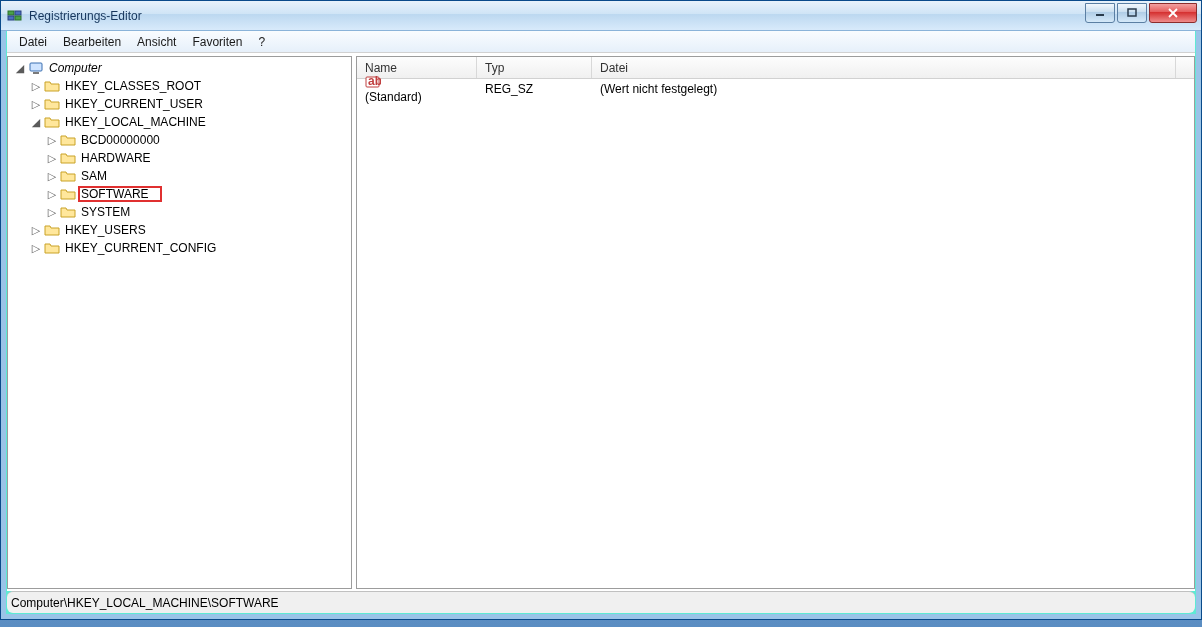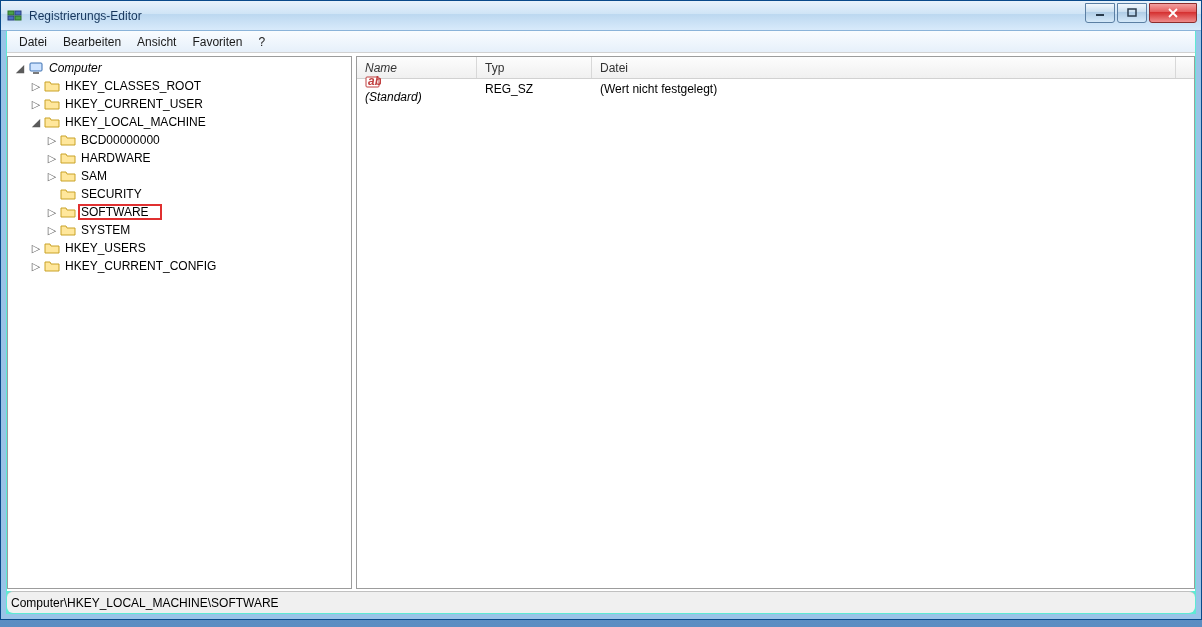--- a/index.html
+++ b/index.html
@@ -29,21 +29,21 @@
   .tree-row { display:flex; align-items:center; height:18px; white-space:nowrap; cursor:default;}
   .tree-row .expander { width:16px; text-align:center; color:#5b5b5b; font-size:11px; user-select:none;}
   .tree-row .icon { width:16px; height:16px; margin-right:3px; display:flex; align-items:center; justify-content:center;}
   .tree-row .label { padding:1px 2px; }
   .tree-row.highlighted .label { outline:2px solid #e03030; outline-offset:-1px; padding:0px 12px 0px 2px;}
   .tree-row .label-root { background:transparent;font-style:italic; }
   
   
   .list-header { display:flex; height:22px; background:linear-gradient(#fdfdfd,#f0f0f0); border-bottom:1px solid #d1d1d1;}
   .list-header .col { border-right:1px solid #d8d8d8; padding:4px 8px; color:#333;}
-  .col-name { width:120px;font-style:italic; }
+  .col-name { width:120px; }
   .col-typ  { width:115px; }
   .col-daten{ flex:1; }
   
   .list-row { display:flex; height:20px; align-items:center;}
   .list-row .cell { padding:2px 8px; }
   .cell .val-icon { width:40px; height:16px; display:inline-flex; vertical-align:middle; margin-right:15px;}
   
   
   .statusbar { height:22px; background:#f0f0f0; border-top:1px solid #c0c0c0; display:flex; align-items:center; padding-left:4px; margin:0 6px 6px 6px;border-radius:6px;}
   
@@ -163,30 +163,20 @@
         <div class="tree-row">
           <span class="spacer" style="width:32px"></span>
           <span class="expander">▷</span>
           <span class="icon">
               <svg width="16" height="16">
                 <path d="M1 4h5l1 2h8v7H1z" fill="#ffe79c" stroke="#c9a227"></path>
               </svg>
             </span>
           <span class="label">SAM</span>
         </div>
-        <div class="tree-row">
-          <span class="spacer" style="width:32px"></span>
-          <span class="expander" style="visibility:hidden">▷</span>
-          <span class="icon">
-              <svg width="16" height="16">
-                <path d="M1 4h5l1 2h8v7H1z" fill="#ffe79c" stroke="#c9a227"></path>
-              </svg>
-            </span>
-          <span class="label">SECURITY</span>
-        </div>
         <div class="tree-row highlighted">
           <span class="spacer" style="width:32px"></span>
           <span class="expander">▷</span>
           <span class="icon">
               <svg width="16" height="16">
                 <path d="M1 4h5l1 2h8v7H1z" fill="#ffe79c" stroke="#c9a227"></path>
               </svg>
             </span>
           <span class="label">SOFTWARE</span>
         </div>

